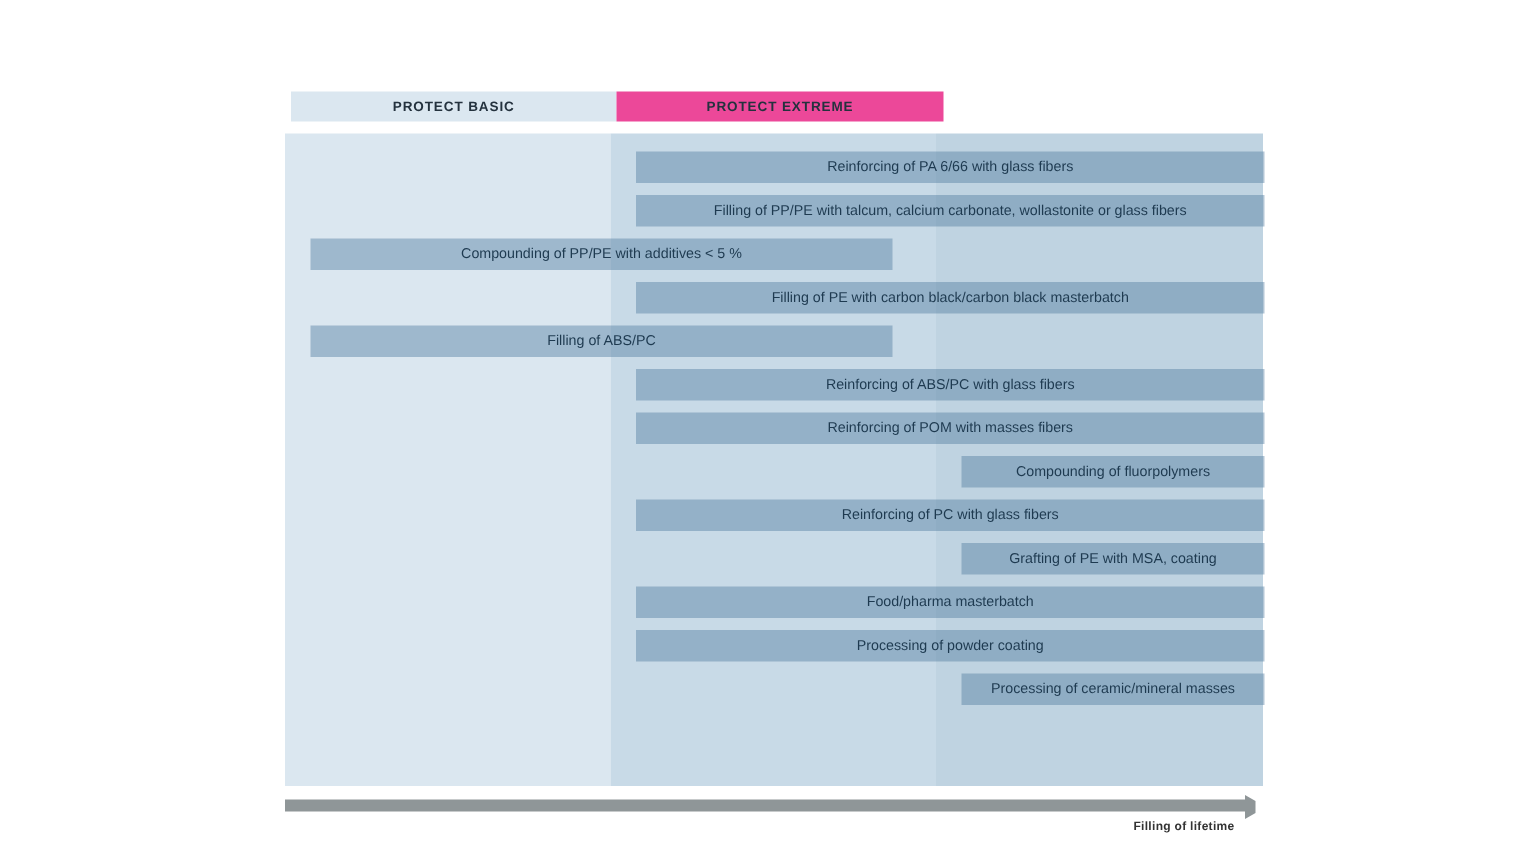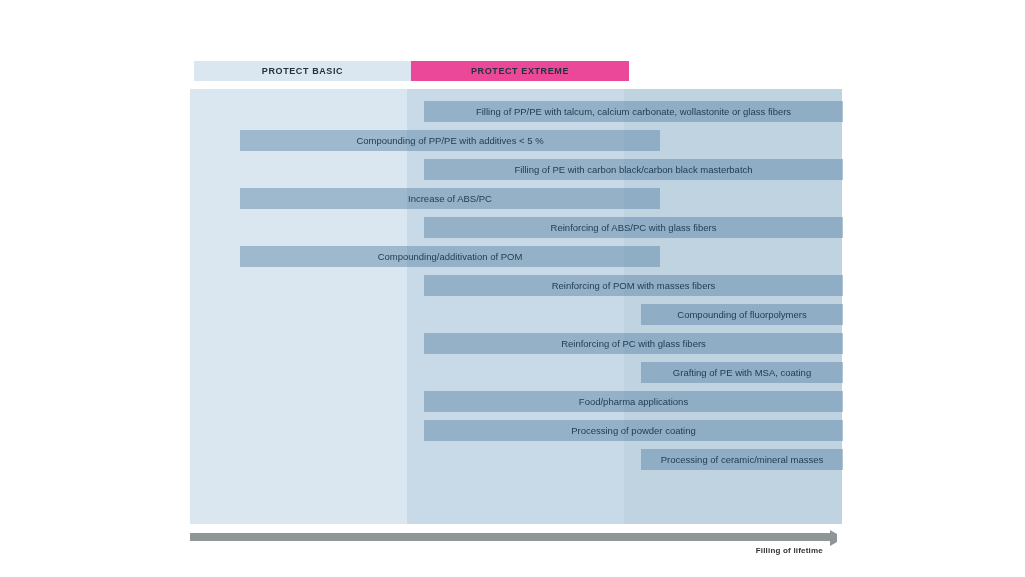--- a/index.html
+++ b/index.html
@@ -39,21 +39,21 @@
   .rows { position: relative; height: 435px; }
   .bar-row { position: relative; height: 29px; }
   .app-bar {
     position: absolute; top: 4px; height: 21px;
     background: rgba(85, 127, 162, 0.45);
     display: flex; align-items: center; justify-content: center;
     font-size: 9.5px;
     color: #1e3a50;
     white-space: nowrap;
   }
-  .app-bar.span-basic   { left: 9px;   width: 420px; margin-left: 33px; }
+  .app-bar.span-basic   { left: 9px;   width: 388px; }
   .app-bar.span-plus    { left: 226px; width: 419px; }
   .app-bar.span-extreme { left: 443px; width: 202px; }
   
   .axis { position: relative; margin-top: 6px; height: 34px; }
   .axis-line {
     position: absolute; left: 0; top: 3px;
     width: 640px; height: 2px;
     background: #8f9698;
   }
   .axis-arrow {
@@ -78,20 +78,25 @@
   <div class="col-headers">
     <div class="col-header basic">PROTECT BASIC</div>
     <div class="col-header extreme">PROTECT EXTREME</div>
   </div>
 
   <div class="chart-body">
     <div class="col-bg basic"></div>
     <div class="col-bg plus"></div>
     <div class="col-bg extreme"></div>
     <div class="rows">
+  <div class="bar-row">
+    <div class="app-bar span-plus">
+      <span>Reinforcing of PA 6/66 with glass fibers</span>
+    </div>
+  </div>
 
   <div class="bar-row">
     <div class="app-bar span-plus">
       <span>Filling of PP/PE with talcum, calcium carbonate, wollastonite or glass fibers</span>
     </div>
   </div>
 
   <div class="bar-row">
     <div class="app-bar span-basic">
       <span>Compounding of PP/PE with additives &lt; 5 %</span>
@@ -99,35 +104,30 @@
   </div>
 
   <div class="bar-row">
     <div class="app-bar span-plus">
       <span>Filling of PE with carbon black/carbon black masterbatch</span>
     </div>
   </div>
 
   <div class="bar-row">
     <div class="app-bar span-basic">
-      <span>Increase of ABS/PC</span>
+      <span>Filling of ABS/PC</span>
     </div>
   </div>
 
   <div class="bar-row">
     <div class="app-bar span-plus">
       <span>Reinforcing of ABS/PC with glass fibers</span>
     </div>
   </div>
 
-  <div class="bar-row">
-    <div class="app-bar span-basic">
-      <span>Compounding/additivation of POM</span>
-    </div>
-  </div>
 
   <div class="bar-row">
     <div class="app-bar span-plus">
       <span>Reinforcing of POM with masses fibers</span>
     </div>
   </div>
 
   <div class="bar-row">
     <div class="app-bar span-extreme">
       <span>Compounding of fluorpolymers</span>
@@ -142,21 +142,21 @@
   </div>
 
   <div class="bar-row">
     <div class="app-bar span-extreme">
       <span>Grafting of PE with MSA, coating</span>
     </div>
   </div>
 
   <div class="bar-row">
     <div class="app-bar span-plus">
-      <span>Food/pharma applications</span>
+      <span>Food/pharma masterbatch</span>
     </div>
   </div>
 
   <div class="bar-row">
     <div class="app-bar span-plus">
       <span>Processing of powder coating</span>
     </div>
   </div>
 
   <div class="bar-row">

